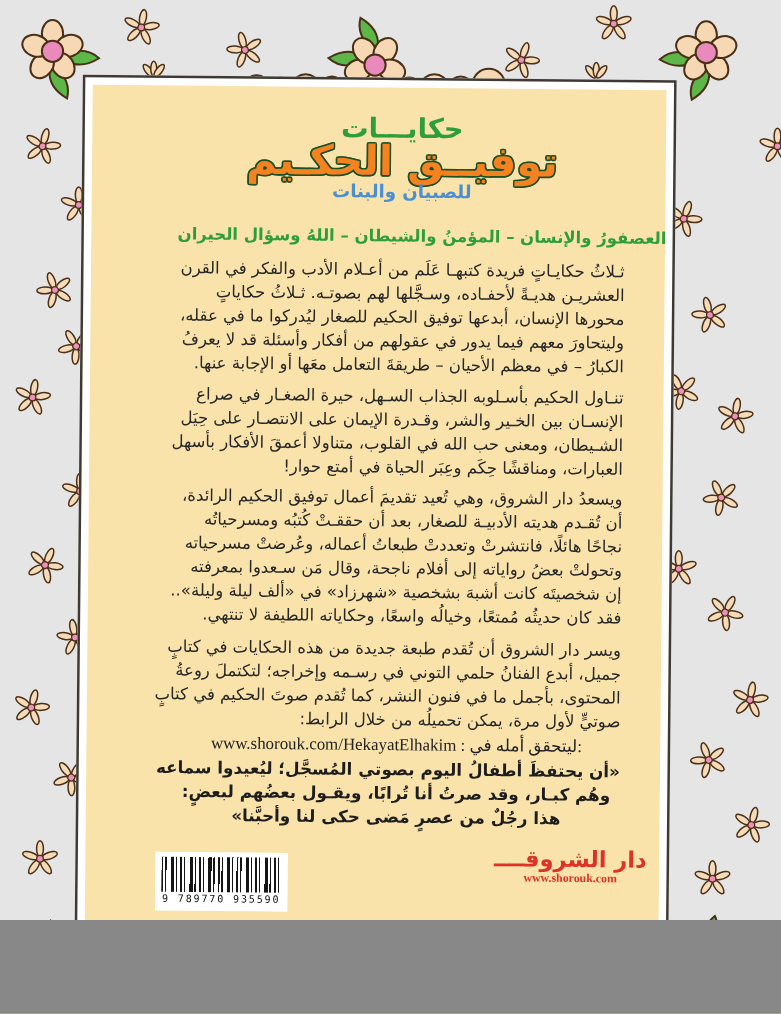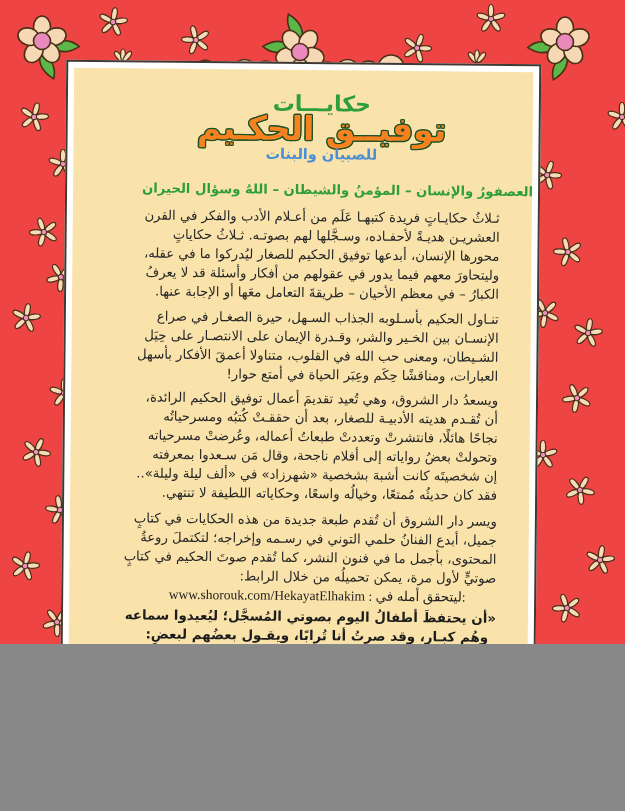--- a/index.html
+++ b/index.html
@@ -1,18 +1,18 @@
 <!DOCTYPE html>
 <html lang="ar"><head>
 <meta charset="utf-8">
 <style>
   html,body{margin:0;padding:0;background:#888;}
   .page{
-    position:relative;width:625px;height:644px;overflow:hidden;
-    background:#ef4444;
+    position:relative;width:625px;height:736px;overflow:hidden;
+    background:#e5e5e5;
     font-family:"DejaVu Sans",sans-serif;
   }
   svg.decor{position:absolute;left:0;top:0;z-index:1;}
   .panel{
     position:absolute;left:63px;top:62px;width:471px;height:683px;
     background:#fff;border:2.5px solid #3E3A33;
     transform:rotate(0.55deg);z-index:2;
   }
   .panel-inner{position:absolute;inset:6px;background:#FAE3AB;}
   .content{position:absolute;inset:0;}

